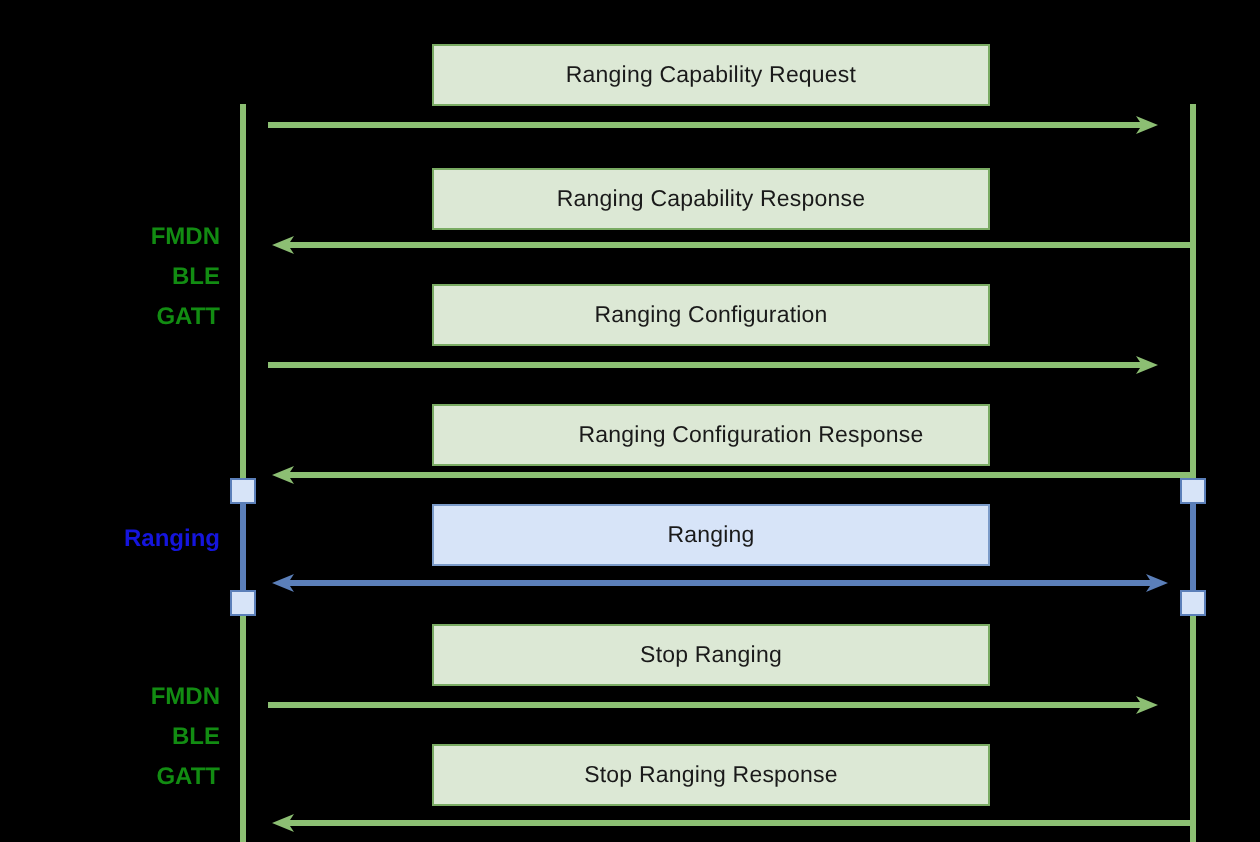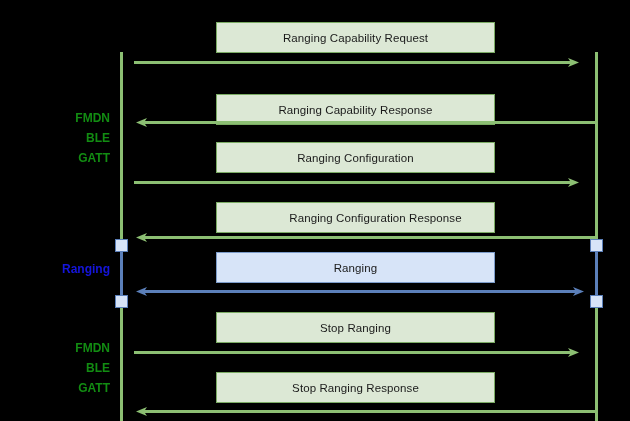--- a/index.html
+++ b/index.html
@@ -133,21 +133,21 @@
   </div>
   <div class="arrow" style="left:134px; top:57px; width:445px;">
     <div class="shaft" style="left:0; width:438px; background:#8cbf73;"></div>
     <div class="head" style="left:434px;">
       <svg width="11" height="11" viewBox="0 0 11 11">
           <path d="M0 1 L11 5.5 L0 10 L3 5.5 Z" fill="#8cbf73"></path>
         </svg>
     </div>
   </div>
 
-  <div class="msgbox green" style="top:94px;">
+  <div class="msgbox green" style="top:84px;">
     <span>Ranging Capability Response</span>
   </div>
   <div class="arrow" style="left:136px; top:117px; width:461px;">
     <div class="head" style="left:0;">
       <svg width="11" height="11" viewBox="0 0 11 11">
           <path d="M11 1 L0 5.5 L11 10 L8 5.5 Z" fill="#8cbf73"></path>
         </svg>
     </div>
     <div class="shaft" style="left:7px; width:452px; background:#8cbf73;"></div>
   </div>

